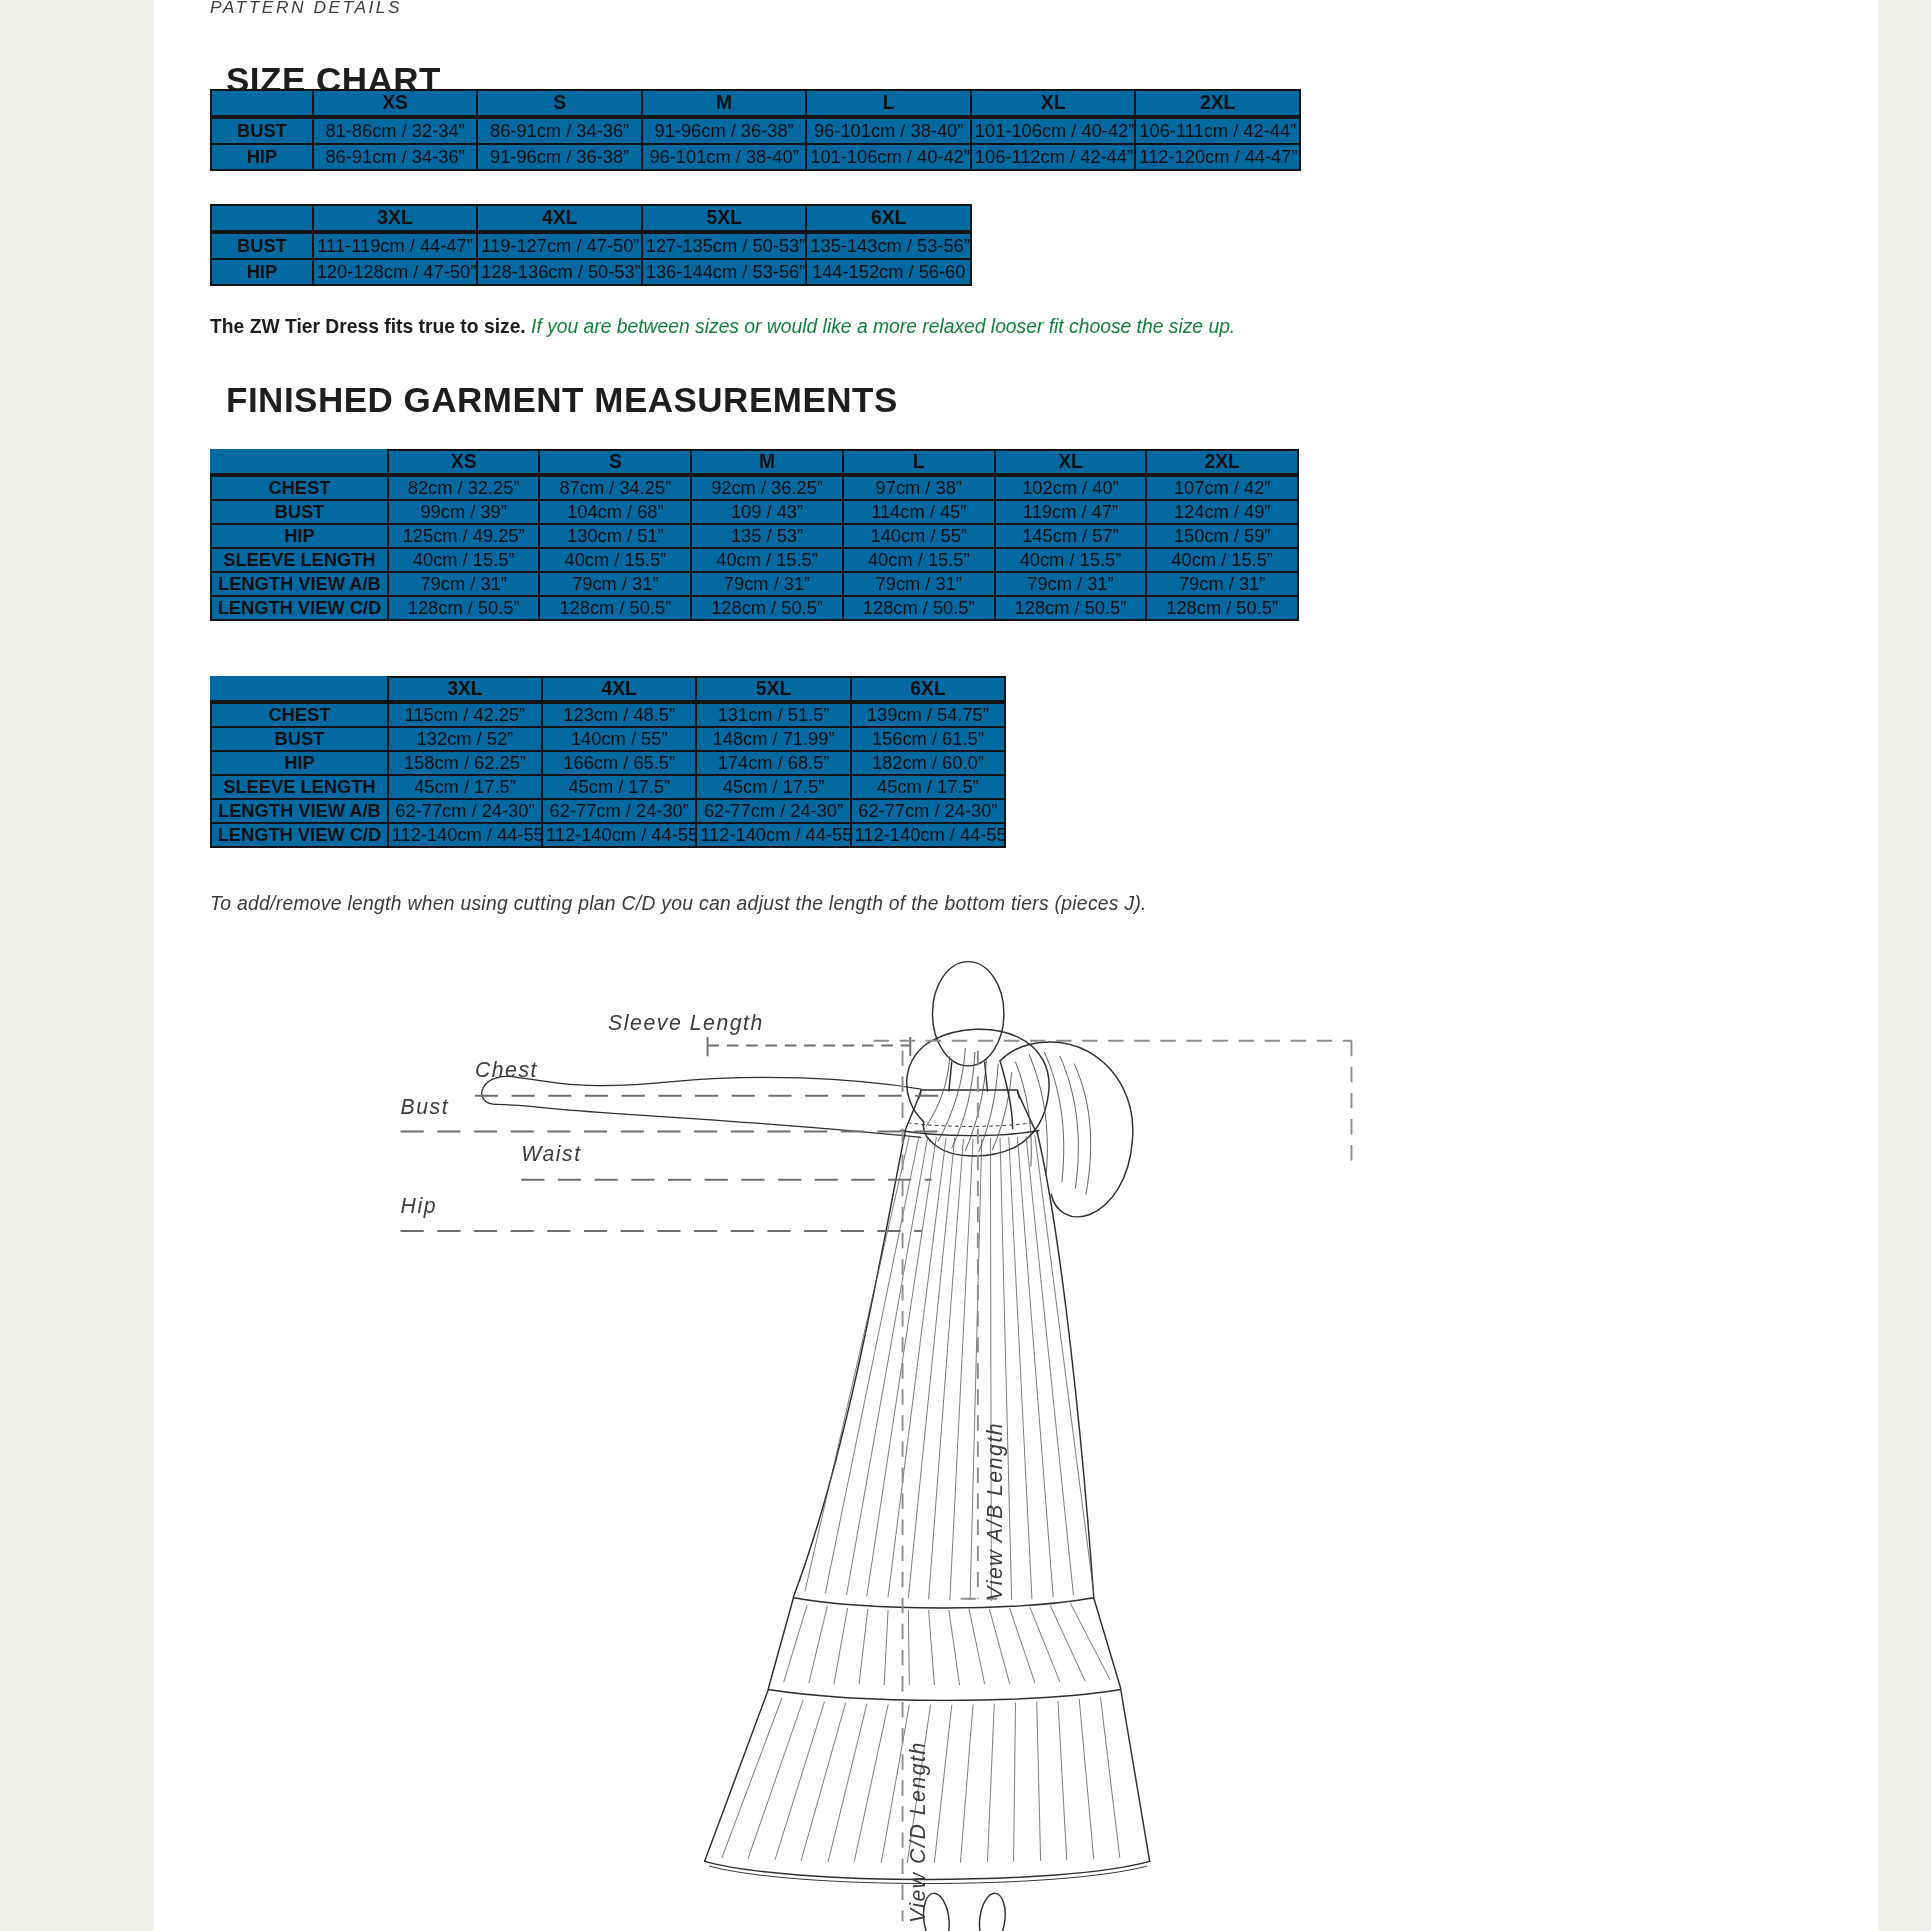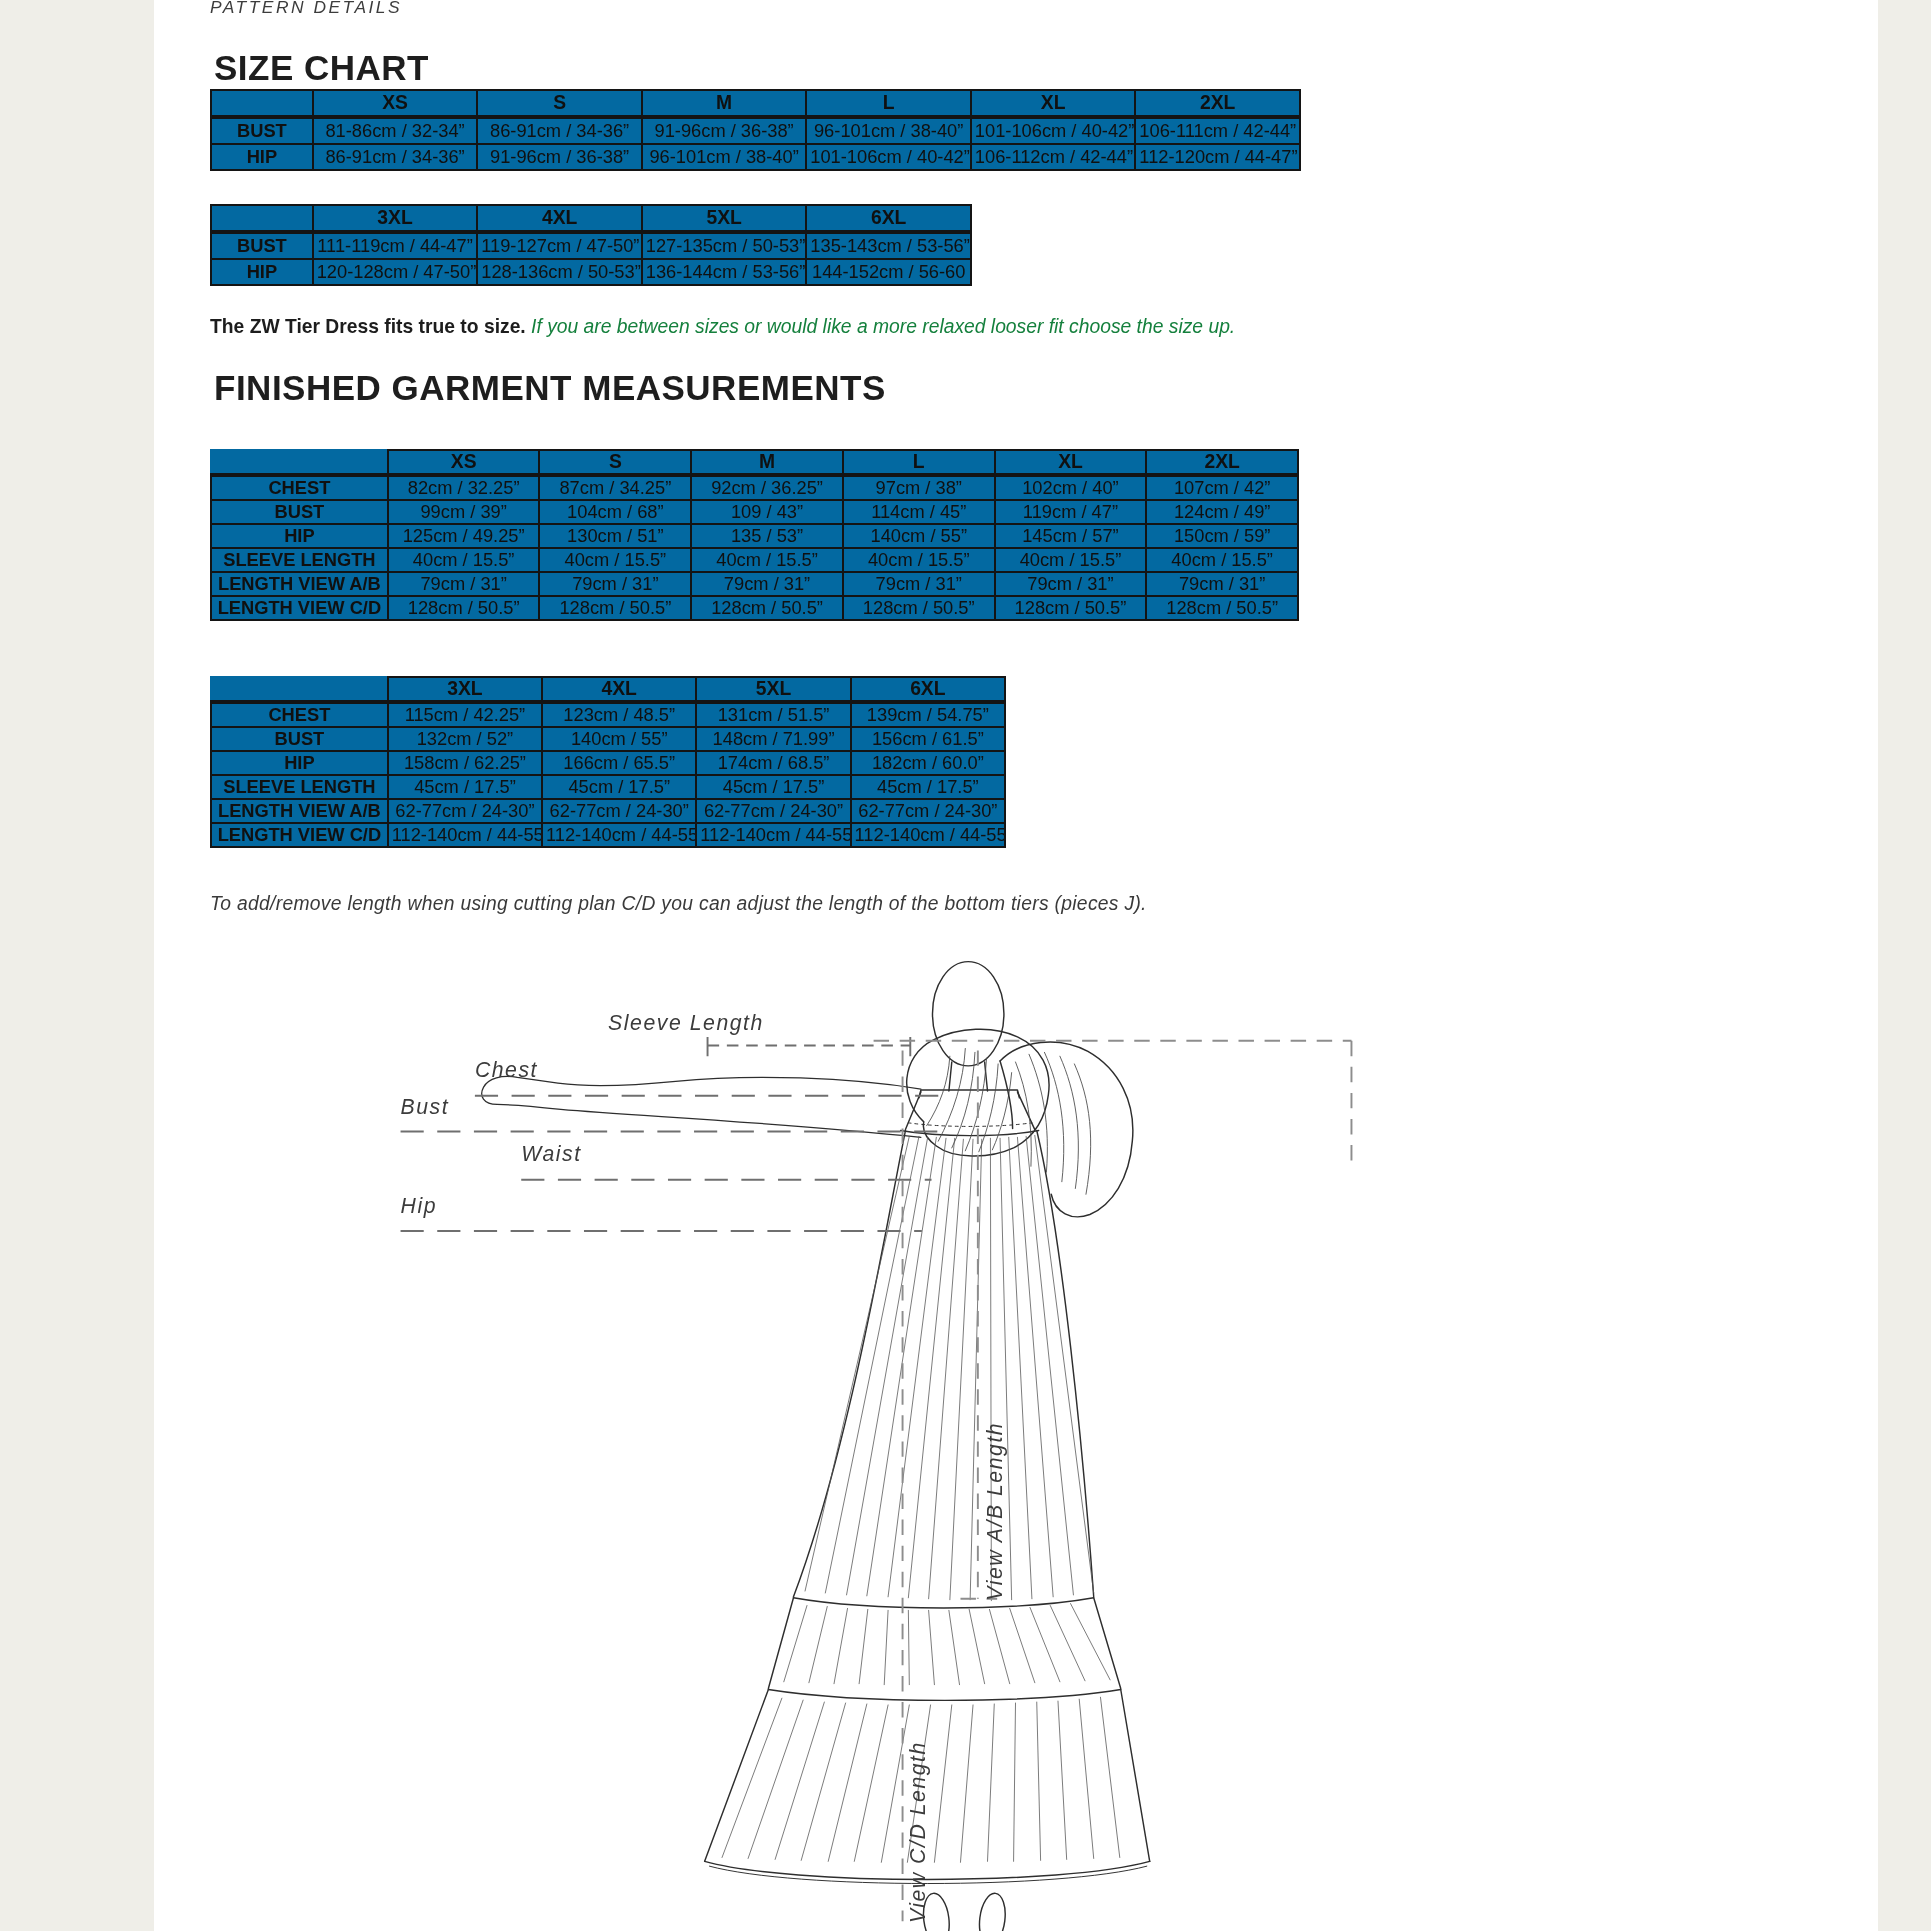--- a/index.html
+++ b/index.html
@@ -10,21 +10,21 @@
   }
   .sheet{position:absolute;left:154px;top:0;width:1724px;height:1931px;background:#ffffff}
   .abs{position:absolute}
 
   .eyebrow{
     left:210px;top:-2.9px;font-style:italic;font-size:17.4px;letter-spacing:2.5px;
     color:#3c3c3c;font-weight:400;
   }
   .h1{
     left:210px;font-size:35px;font-weight:bold;letter-spacing:0.5px;color:#1e1e1e;
-    margin:4px;
+    margin:16px;
   }
   #h-size{top:44px}
   #h-fin{top:364px}
 
   table.tbl{border-collapse:collapse;background:#0369a1;table-layout:fixed}
   .tbl th,.tbl td{
     border:2.9px solid #141414;text-align:center;vertical-align:middle;
     padding:0 2.9px;height:24px;font-size:18.3px;color:#101010;white-space:nowrap;
     overflow:hidden;
   }

